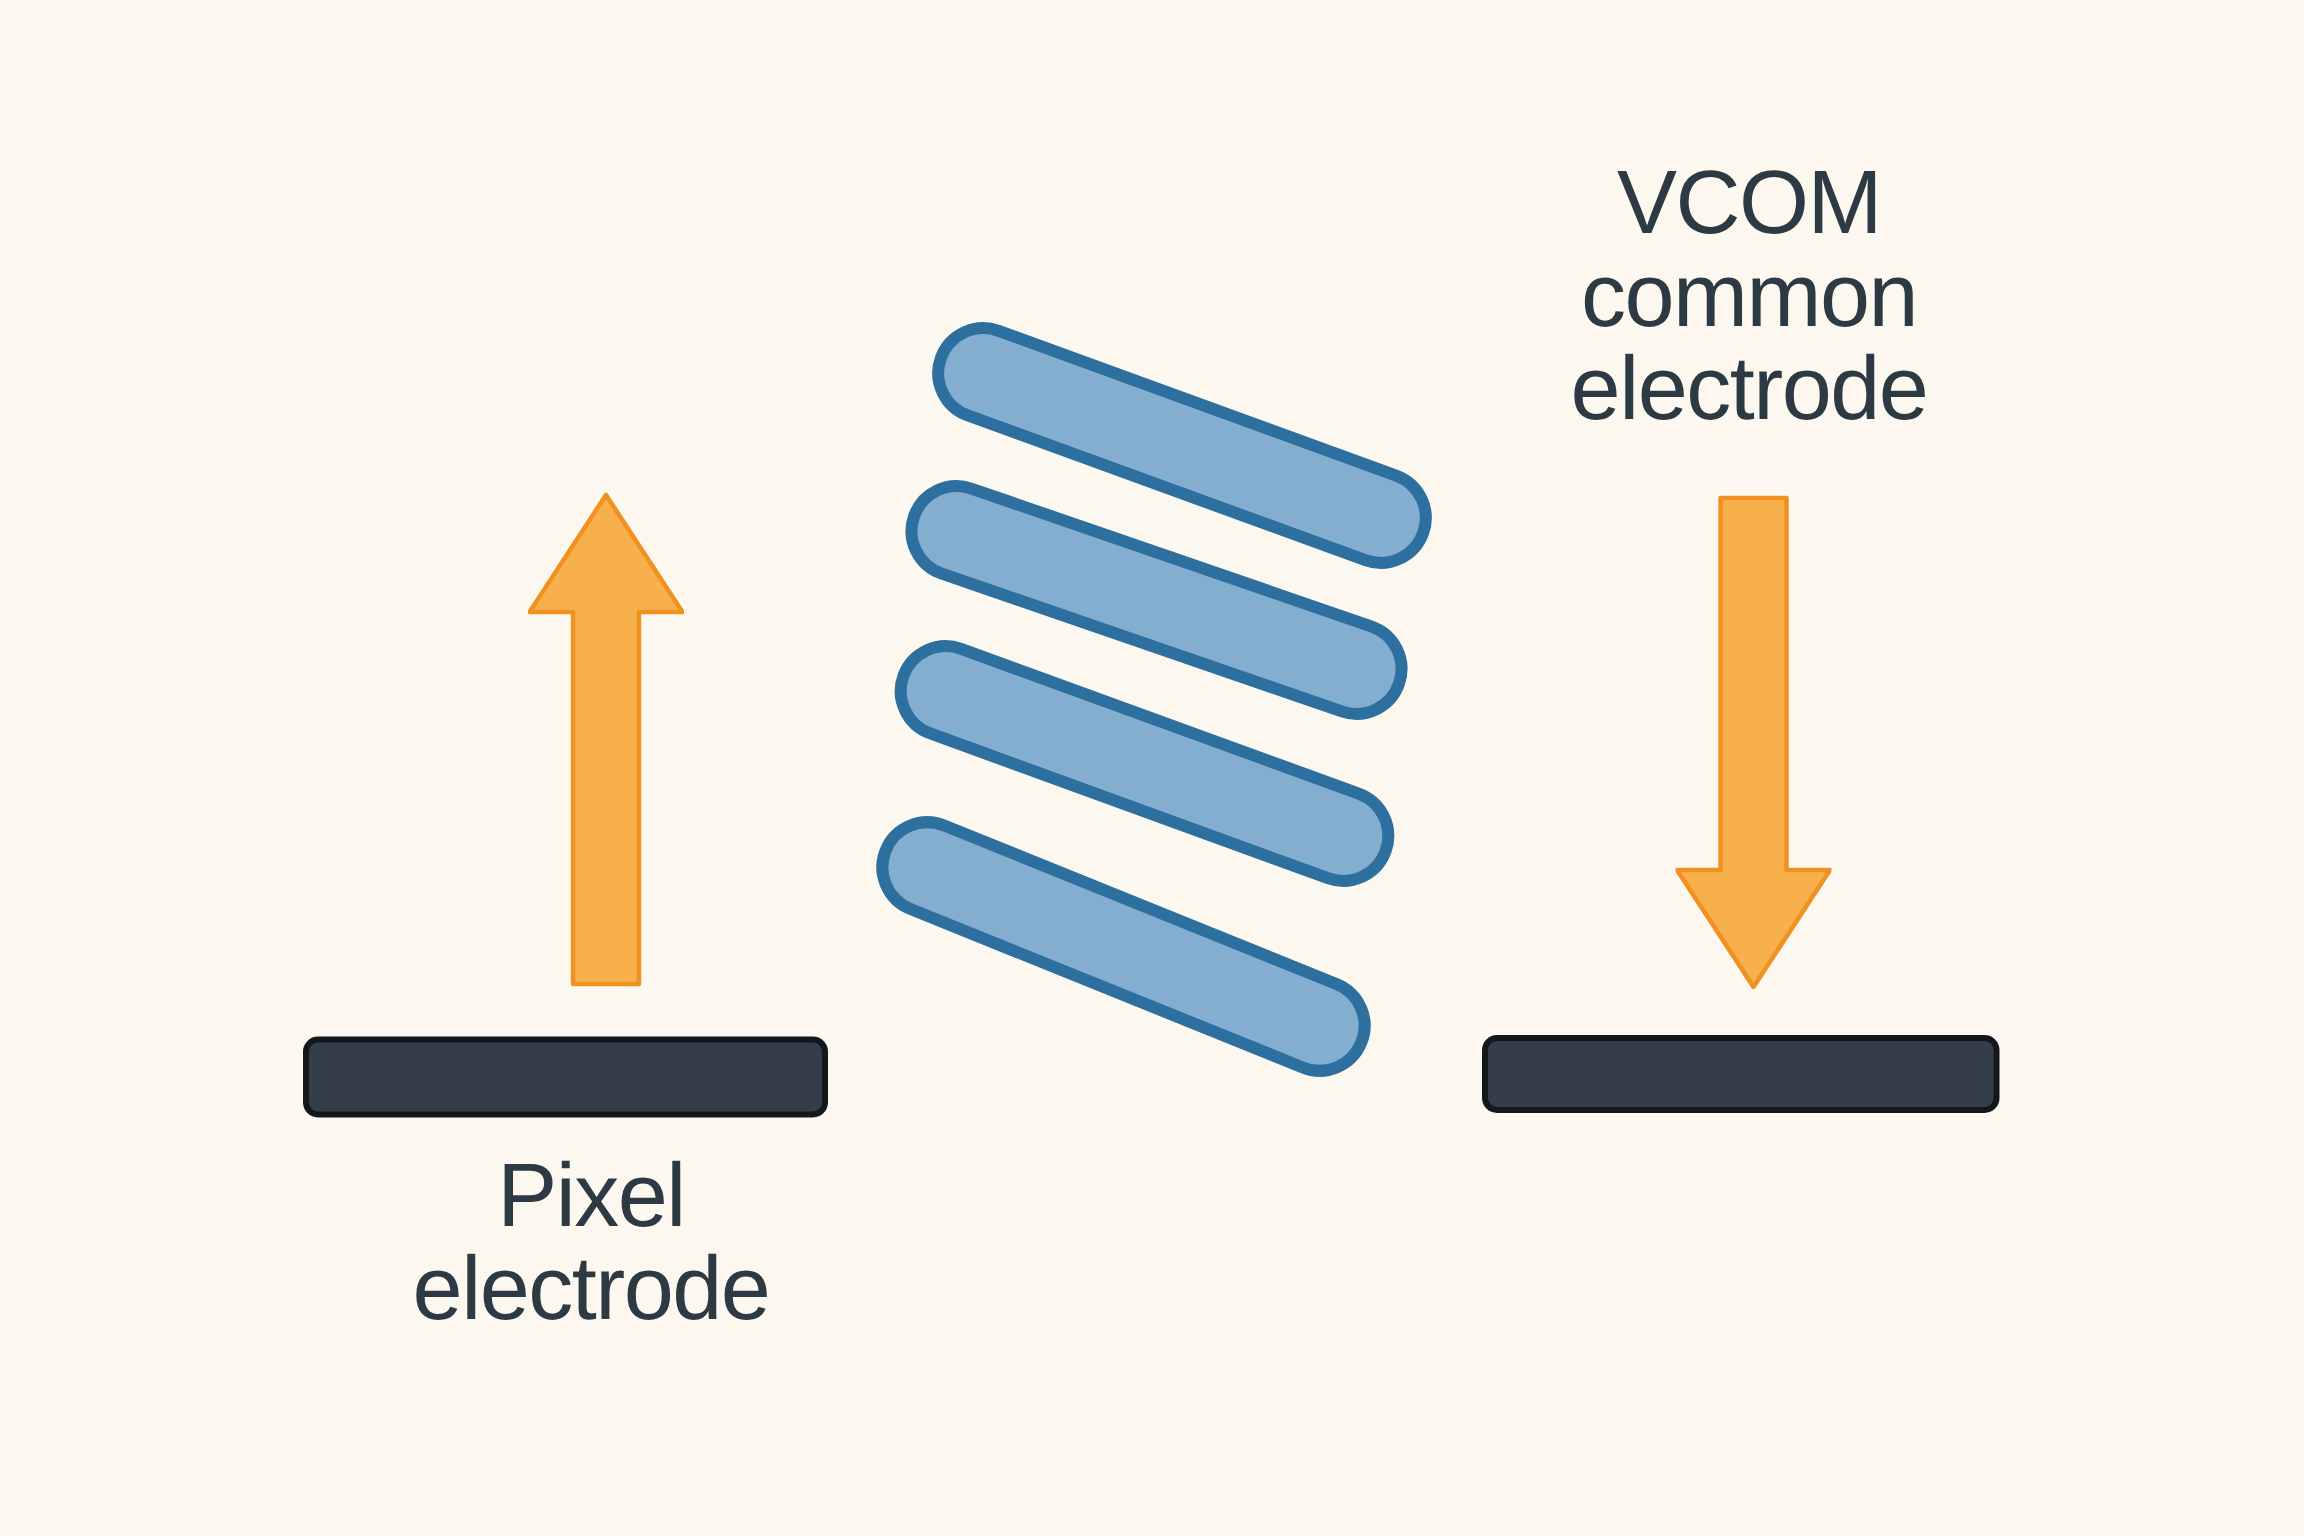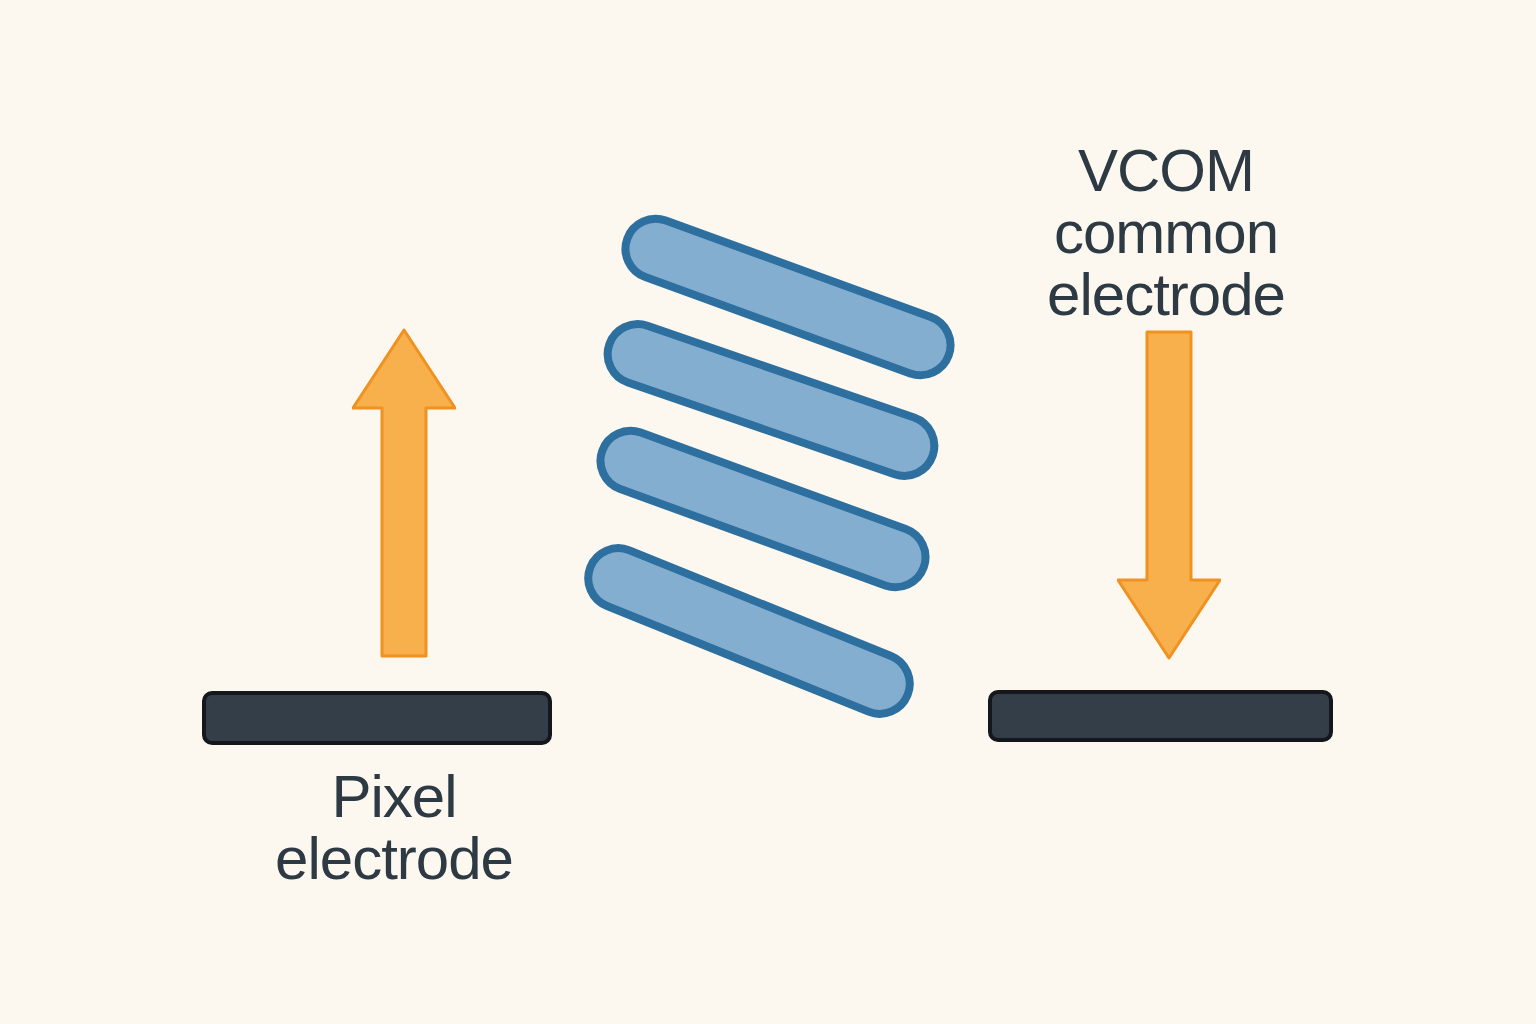--- a/index.html
+++ b/index.html
@@ -20,21 +20,21 @@
     width: 400px;
     text-align: center;
     font-size: 60px;
     line-height: 62px;
     font-weight: 500;
     letter-spacing: -1px;
     color: var(--text, #2D3A43);
     white-space: pre-line;
   }
   .label-liquid-crystal { left: 213px; top: 104px; }
-  .label-vcom           { left: 966px; top: 104px; margin-top: 36px; }
+  .label-vcom           { left: 966px; top: 104px; }
   .label-pixel          { left: 194px; top: 766px; }
 
   .molecule {
     position: absolute;
     box-sizing: border-box;
     background: var(--molecule-fill, #84AED0);
     border: 8px solid var(--molecule-stroke, #2D6F9F);
     border-radius: 999px;
   }
 

